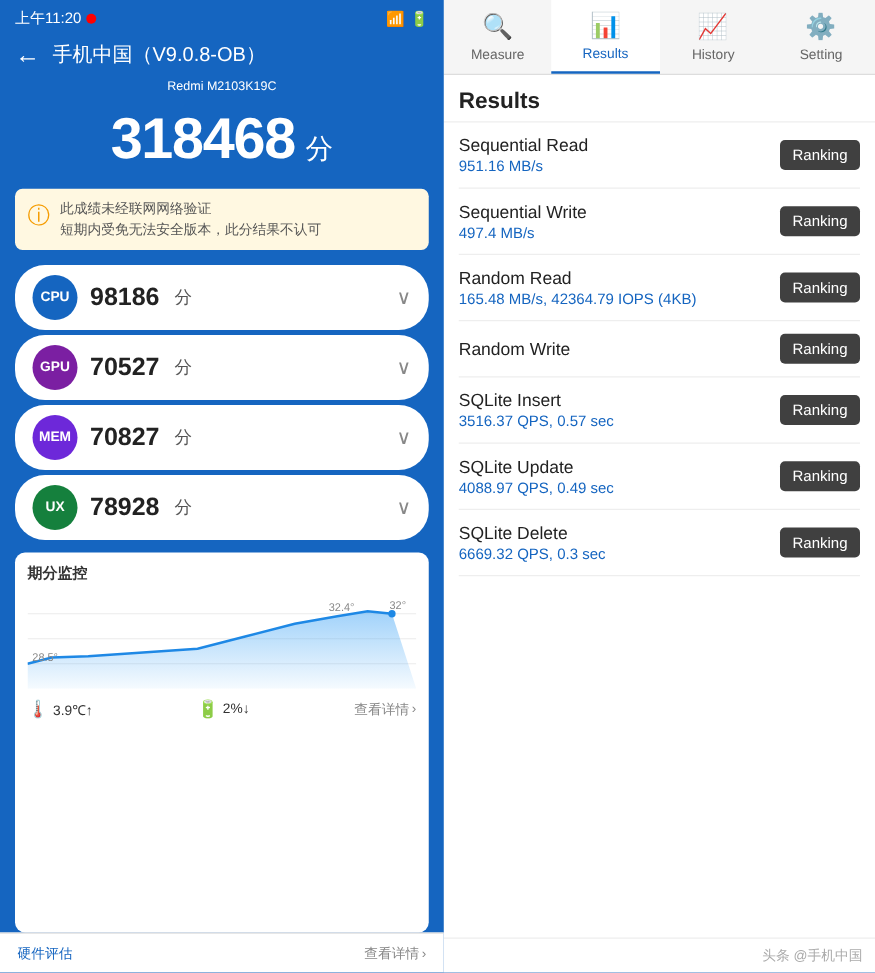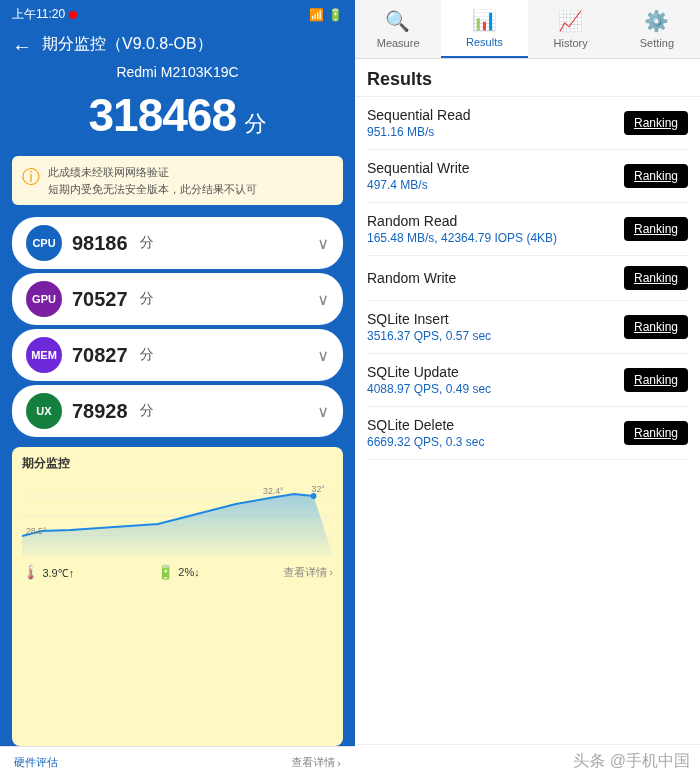--- a/index.html
+++ b/index.html
@@ -52,21 +52,21 @@
       cursor: pointer;
     }
     .top-title {
       font-size: 16px;
       color: white;
     }
 
     .device-name {
       text-align: center;
       color: white;
-      font-size: 14px;
+      font-size: 10px;
       margin-bottom: 4px;
     }
     .score-section {
       text-align: center;
       color: white;
       padding: 4px 0 8px;
     }
     .score-number {
       font-size: 46px;
       font-weight: bold;
@@ -144,21 +144,21 @@
       color: #555;
       margin-left: 2px;
     }
     .chevron-down {
       font-size: 16px;
       color: #888;
     }
 
     .monitor-section {
       margin: 4px 12px 0;
-      background: #fef9c3;
+      background: #ffffff;
       border-radius: 8px;
       padding: 8px 10px 4px;
       flex: 1;
     }
     .monitor-title {
       font-size: 12px;
       color: #333;
       font-weight: bold;
       margin-bottom: 4px;
     }
@@ -295,34 +295,33 @@
       font-size: 14px;
       font-weight: 500;
       color: #222;
     }
     .bench-value {
       font-size: 12px;
       color: #1565c0;
       margin-top: 2px;
     }
     .ranking-btn {
-      background: #000000;
+      background: #404040;
       color: white;
       border: none;
       border-radius: 4px;
       padding: 5px 10px;
       font-size: 12px;
       cursor: pointer;
       white-space: nowrap;
-      text-decoration: underline;
     }
 
     .right-bottom {
       padding: 6px 10px;
-      font-size: 16px;
+      font-size: 11px;
       color: #aaa;
       text-align: right;
       border-top: 1px solid #eee;
     }
   </style>
 </head>
 <body>
 
 <div class="left-panel">
 
@@ -332,21 +331,21 @@
       <span class="red-dot"></span>
     </div>
     <div class="status-bar-right">
       <span>📶</span>
       <span>🔋</span>
     </div>
   </div>
 
   <div class="top-bar">
     <span class="back-arrow">←</span>
-    <span class="top-title">期分监控（V9.0.8-OB）</span>
+    <span class="top-title">手机中国（V9.0.8-OB）</span>
   </div>
 
   <div class="device-name">Redmi M2103K19C</div>
 
   <div class="score-section">
     <span class="score-number">318468</span>
     <span class="score-unit">分</span>
   </div>
 
   <div class="warning-box">

